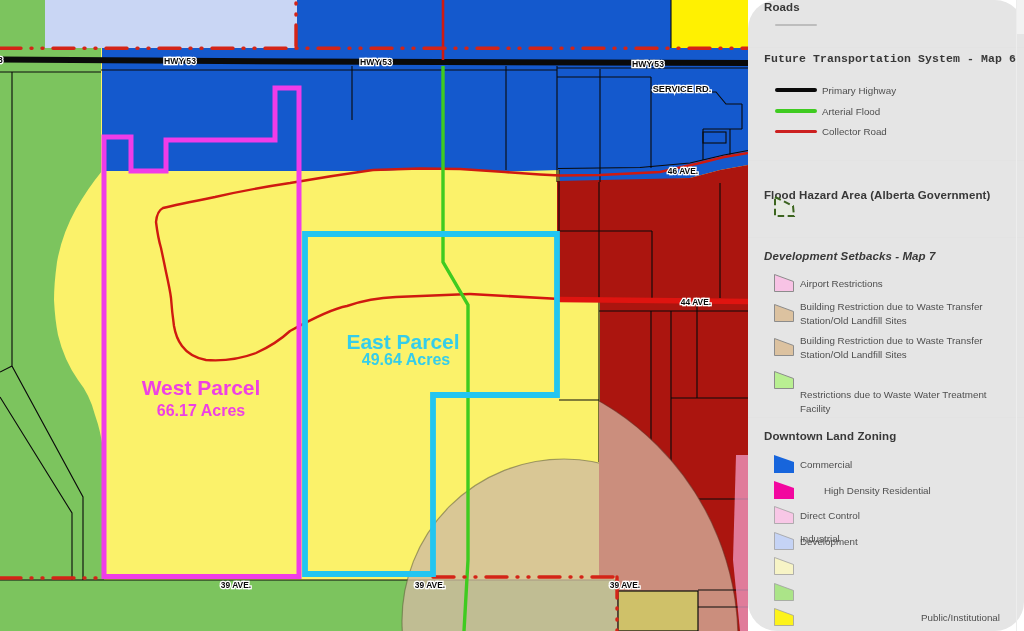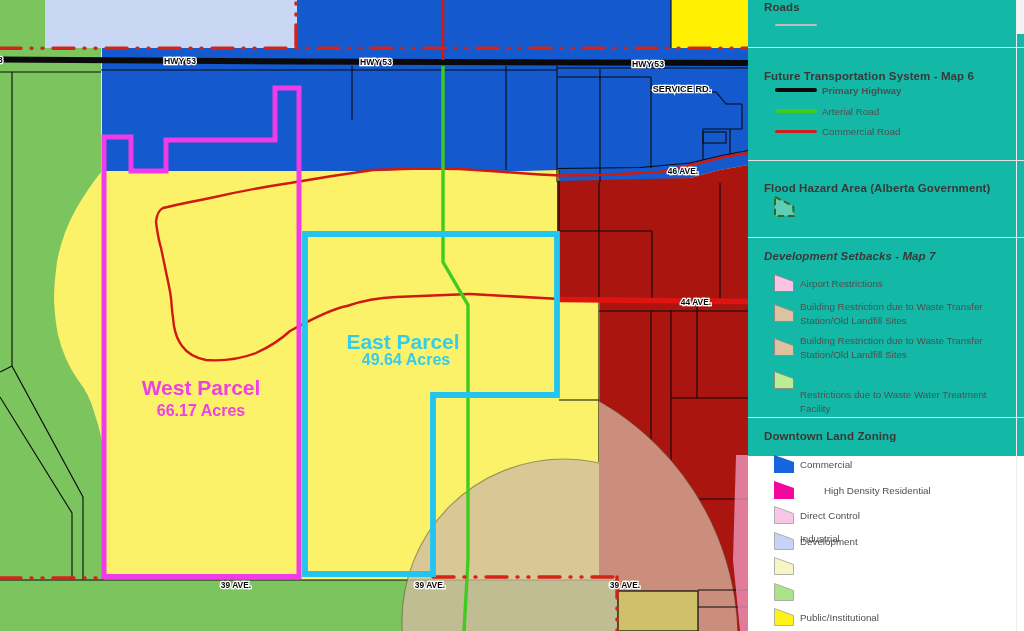--- a/index.html
+++ b/index.html
@@ -1,18 +1,18 @@
 <!DOCTYPE html>
 <html><head>
 <meta charset="utf-8">
 <style>
 html,body{margin:0;padding:0;width:1024px;height:631px;overflow:hidden;background:#fff;
 font-family:"Liberation Sans",sans-serif;}
 #map{position:absolute;left:0;top:0;width:748px;height:631px;}
-#legend{position:absolute;left:748px;top:0;width:276px;height:456px;background:#14b8a6;}
+#legend{position:absolute;left:748px;top:0;width:276px;height:631px;background:#e5e5e5;border-radius:29px;}
 .sep{position:absolute;left:0;width:276px;height:1px;background:#e3e3e3;}
 .hdg{position:absolute;left:16px;font-size:11.5px;font-weight:bold;color:#383838;letter-spacing:0.1px;}
 .lbl{position:absolute;left:52px;width:200px;font-size:9.8px;color:#4f4f4f;line-height:13.5px;}
 .sw{position:absolute;left:26px;width:20px;height:18px;}
 .lnsw{position:absolute;left:27px;width:42px;border-radius:3px;}
 </style>
 </head>
 <body>
 <svg id="map" viewBox="0 0 748 631" width="748" height="631">
 
@@ -129,30 +129,30 @@
     <text x="403" y="349" font-size="21" fill="#35cdea">East Parcel</text>
     <text x="406" y="365" font-size="16" fill="#35cdea">49.64 Acres</text>
   </g>
 </svg>
 
 <div id="legend">
   <div class="hdg" style="top:1px;">Roads</div>
   <div class="lnsw" style="top:24px;height:1.5px;background:#bdbdbd;"></div>
   <div class="sep" style="top:47px;"></div>
 
-  <div class="hdg" style="top:70px;">Future Transportation System - Map 6</div>
+  <div class="hdg" style="top:52px;font-family:Liberation Mono, monospace;">Future Transportation System - Map 6</div>
   <div class="lnsw" style="top:88px;height:4px;background:#0a0a0a;"></div>
-  <div class="lbl" style="top:84px;left:74px;font-weight:bold;">Primary Highway</div>
+  <div class="lbl" style="top:84px;left:74px;">Primary Highway</div>
   <div class="lnsw" style="top:109px;height:3.5px;background:#3fcb20;"></div>
-  <div class="lbl" style="top:104.5px;left:74px;">Arterial Road</div>
+  <div class="lbl" style="top:104.5px;left:74px;">Arterial Flood</div>
   <div class="lnsw" style="top:130px;height:2.5px;background:#cc2020;"></div>
-  <div class="lbl" style="top:125px;left:74px;">Commercial Road</div>
+  <div class="lbl" style="top:125px;left:74px;">Collector Road</div>
   <div class="sep" style="top:160px;"></div>
 
-  <div class="hdg" style="top:182px;">Flood Hazard Area (Alberta Government)</div>
+  <div class="hdg" style="top:189px;">Flood Hazard Area (Alberta Government)</div>
   <svg style="position:absolute;left:24px;top:193px;" width="26" height="27" viewBox="0 0 26 27">
     <polygon points="3,4 21,13 22,23 3,23" fill="rgba(235,245,220,0.35)" stroke="#3c641f" stroke-width="2" stroke-dasharray="6.5 3.5"></polygon>
   </svg>
   <div class="sep" style="top:237px;"></div>
 
   <div class="hdg" style="top:250px;font-style:italic;">Development Setbacks - Map 7</div>
   <svg class="sw" style="top:274px;" viewBox="0 0 20 18">
       <polygon points="0.5,0.5 19.5,7.5 19.5,17.5 0.5,17.5" fill="#f8c3e5" stroke="#8c8c8c" stroke-width="1"></polygon>
     </svg>
   <div class="lbl" style="top:277px;">Airport Restrictions</div>
@@ -190,16 +190,16 @@
   <svg class="sw" style="top:557px;" viewBox="0 0 20 18">
       <polygon points="0.5,0.5 19.5,7.5 19.5,17.5 0.5,17.5" fill="#f7f4c6" stroke="#a0a0a0" stroke-width="0.8"></polygon>
     </svg>
   <div class="lbl" style="top:532px;">Industrial</div>
   <svg class="sw" style="top:582.5px;" viewBox="0 0 20 18">
       <polygon points="0.5,0.5 19.5,7.5 19.5,17.5 0.5,17.5" fill="#abe488" stroke="#a0a0a0" stroke-width="0.8"></polygon>
     </svg>
   <svg class="sw" style="top:608px;" viewBox="0 0 20 18">
       <polygon points="0.5,0.5 19.5,7.5 19.5,17.5 0.5,17.5" fill="#fdf31b" stroke="#a0a0a0" stroke-width="0.8"></polygon>
     </svg>
-  <div class="lbl" style="top:611px;">Public/Institutional</div>
+  <div class="lbl" style="top:611px;text-align:right;">Public/Institutional</div>
   <div style="position:absolute;left:268px;top:0;width:1px;height:631px;background:#ededed;"></div>
   <div style="position:absolute;left:269px;top:0;width:7px;height:34px;background:#f2f2f2;"></div>
 </div>
 
 </body></html>

